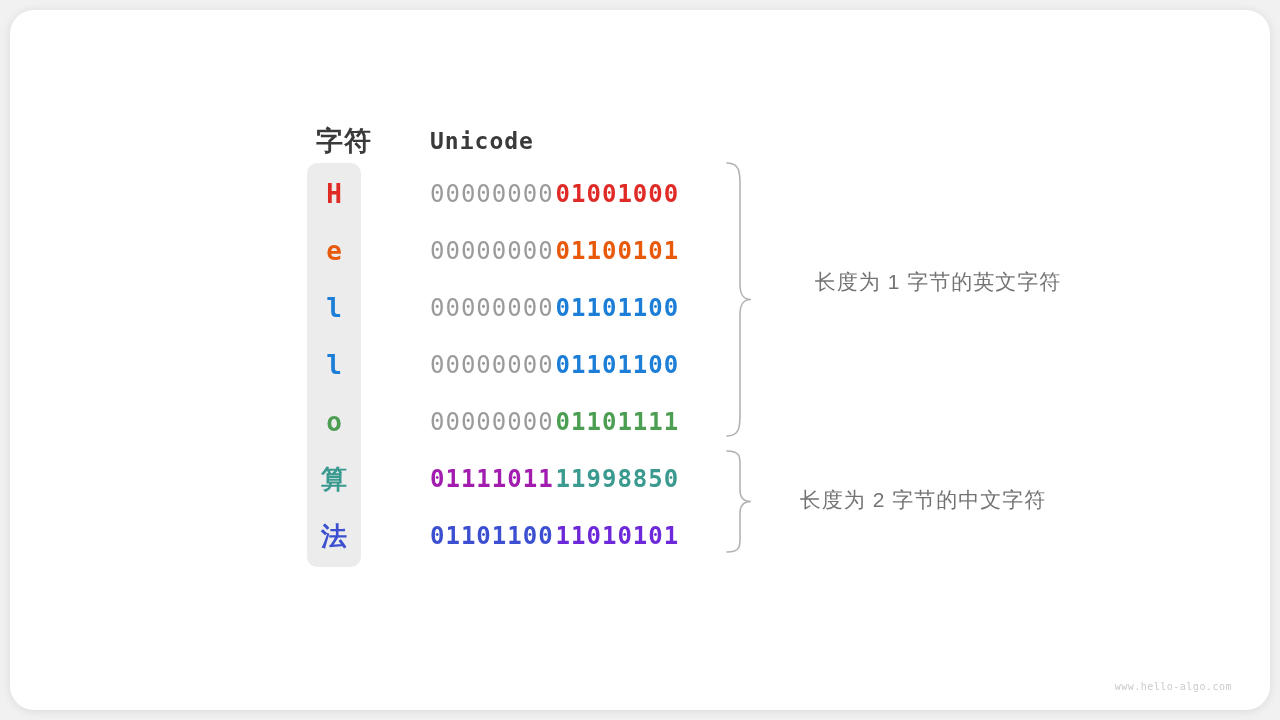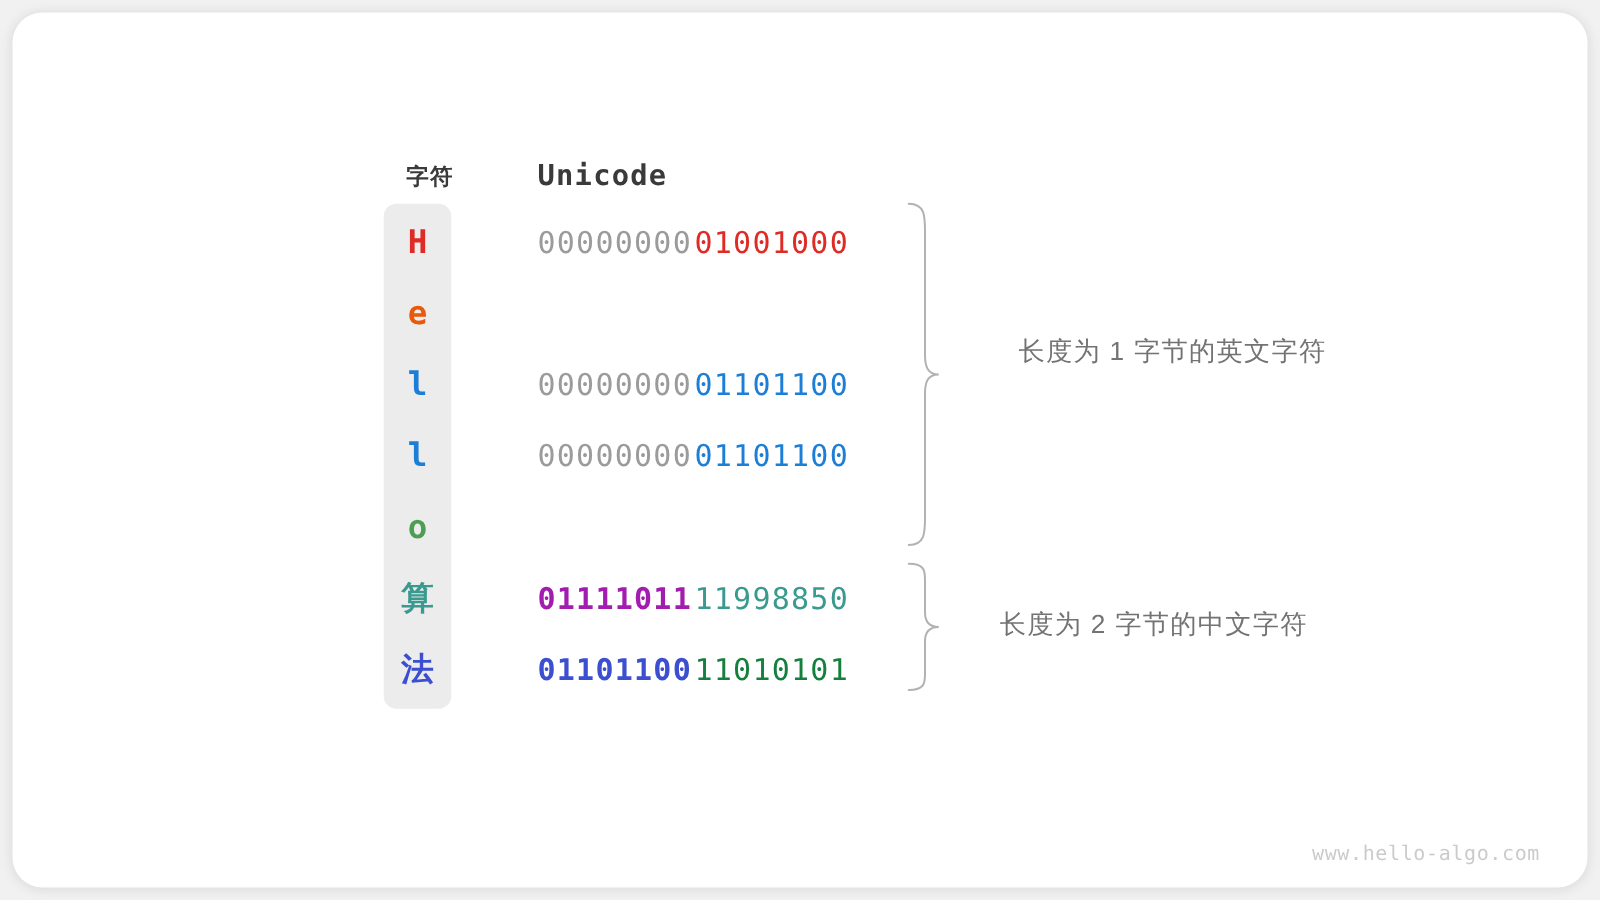--- a/index.html
+++ b/index.html
@@ -15,21 +15,21 @@
     left: 10px; top: 10px; right: 10px; bottom: 10px;
     background: #ffffff;
     border-radius: 24px;
     box-shadow: 0 1px 10px rgba(0,0,0,0.10);
   }
   .hdr {
     position: absolute;
     top: 117px; height: 28px; line-height: 28px;
     font-weight: bold; color: #3a3a3a;
   }
-  .hdr-char { left: 297px; width: 74px; text-align: center; font-size: 18px; letter-spacing: 1px; }
+  .hdr-char { left: 297px; width: 74px; text-align: center; font-size: 27px; letter-spacing: 1px; }
   .hdr-uni  {
     left: 420px; width: 272px; text-align: left; font-size: 23px;
     font-family: "DejaVu Sans Mono", "Liberation Mono", monospace; letter-spacing: 1px;
   }
   .char-col-bg {
     position: absolute;
     left: 297px; top: 153px; width: 54px; height: 404px;
     background: #ececec; border-radius: 10px;
   }
   .rows { position: absolute; left: 297px; top: 155px; }
@@ -38,33 +38,33 @@
     width: 54px; text-align: center;
     font-family: "DejaVu Sans Mono", "Liberation Mono", monospace;
     font-weight: bold; font-size: 26px; line-height: 1;
   }
   .cell-bin {
     margin-left: 69px; white-space: pre;
     font-family: "DejaVu Sans Mono", "Liberation Mono", monospace;
     font-size: 24px; line-height: 1; letter-spacing: 1px;
   }
   .b1 { margin-right: 2px; font-weight: normal; }
-  .b2 { font-weight: normal; }
+  .b2 { font-weight: bold; }
   .row.cn .b1 { font-weight: bold; }
   .brace { position: absolute; }
   .brace path { fill: none; stroke: #b2b2b2; stroke-width: 1.6; stroke-linecap: round; }
   .note {
     position: absolute; text-align: center;
     font-size: 21px; color: #737373; letter-spacing: 1px; line-height: 28px;
   }
   .note-sub { color: #a5a5a5; font-weight: bold; }
   .watermark {
     position: absolute; right: 38px; bottom: 18px;
     font-family: "DejaVu Sans Mono", "Liberation Mono", monospace;
-    font-size: 16px; letter-spacing: 0.5px; color: #cbcbcb;
+    font-size: 10px; letter-spacing: 0.5px; color: #cbcbcb;
   }
 </style>
 </head>
 <body>
 
 <div class="stage">
   <div class="card">
 
     <div class="hdr hdr-char">字符</div>
     <div class="hdr hdr-uni">Unicode</div>
@@ -73,44 +73,46 @@
 
     <div class="rows">
 
       <div class="row">
         <div class="cell-char" style="color: rgb(223, 42, 38);">H</div>
         <div class="cell-bin"><span class="b1" style="color: rgb(155, 155, 155);">00000000</span><span class="b2" style="color: rgb(223, 42, 38);">01001000</span></div>
       </div>
 
       <div class="row">
         <div class="cell-char" style="color: rgb(232, 89, 12);">e</div>
+        <div class="cell-bin"><span class="b1" style="color: rgb(155, 155, 155);">00000000</span><span class="b2" style="color: rgb(232, 89, 12);">01100101</span></div>
       </div>
 
       <div class="row">
         <div class="cell-char" style="color: rgb(28, 126, 214);">l</div>
         <div class="cell-bin"><span class="b1" style="color: rgb(155, 155, 155);">00000000</span><span class="b2" style="color: rgb(28, 126, 214);">01101100</span></div>
       </div>
 
       <div class="row">
         <div class="cell-char" style="color: rgb(28, 126, 214);">l</div>
         <div class="cell-bin"><span class="b1" style="color: rgb(155, 155, 155);">00000000</span><span class="b2" style="color: rgb(28, 126, 214);">01101100</span></div>
       </div>
 
       <div class="row">
         <div class="cell-char" style="color: rgb(76, 158, 82);">o</div>
+        <div class="cell-bin"><span class="b1" style="color: rgb(155, 155, 155);">00000000</span><span class="b2" style="color: rgb(76, 158, 82);">01101111</span></div>
       </div>
 
       <div class="row cn">
         <div class="cell-char" style="color: rgb(58, 154, 143);">算</div>
         <div class="cell-bin"><span class="b1" style="color: #a21caf;">01111011</span><span class="b2" style="color: rgb(58, 154, 143);">11998850</span></div>
       </div>
 
       <div class="row cn">
         <div class="cell-char" style="color: rgb(59, 79, 208);">法</div>
-        <div class="cell-bin"><span class="b1" style="color: rgb(59, 79, 208);">01101100</span><span class="b2" style="color: #15803d;">11010101</span></div>
+        <div class="cell-bin"><span class="b1" style="color: rgb(59, 79, 208);">01101100</span><span class="b2" style="color: #6d28d9;">11010101</span></div>
       </div>
 
     </div>
 
     <svg class="brace" style="left:714px; top:151px;" width="30" height="279" viewBox="0 0 30 279">
       <path d="M3 2 C16 2 16 12 16 24 L16 123 C16 132 18 138.5 27 138.5 C18 138.5 16 145 16 154 L16 253 C16 265 16 275 3 275"></path>
     </svg>
 
     <svg class="brace" style="left:714px; top:439px;" width="30" height="107" viewBox="0 0 30 107">
       <path d="M3 2 C16 2 16 8 16 15 L16 41 C16 47 18 52.5 27 52.5 C18 52.5 16 58 16 64 L16 90 C16 97 16 103 3 103"></path>

